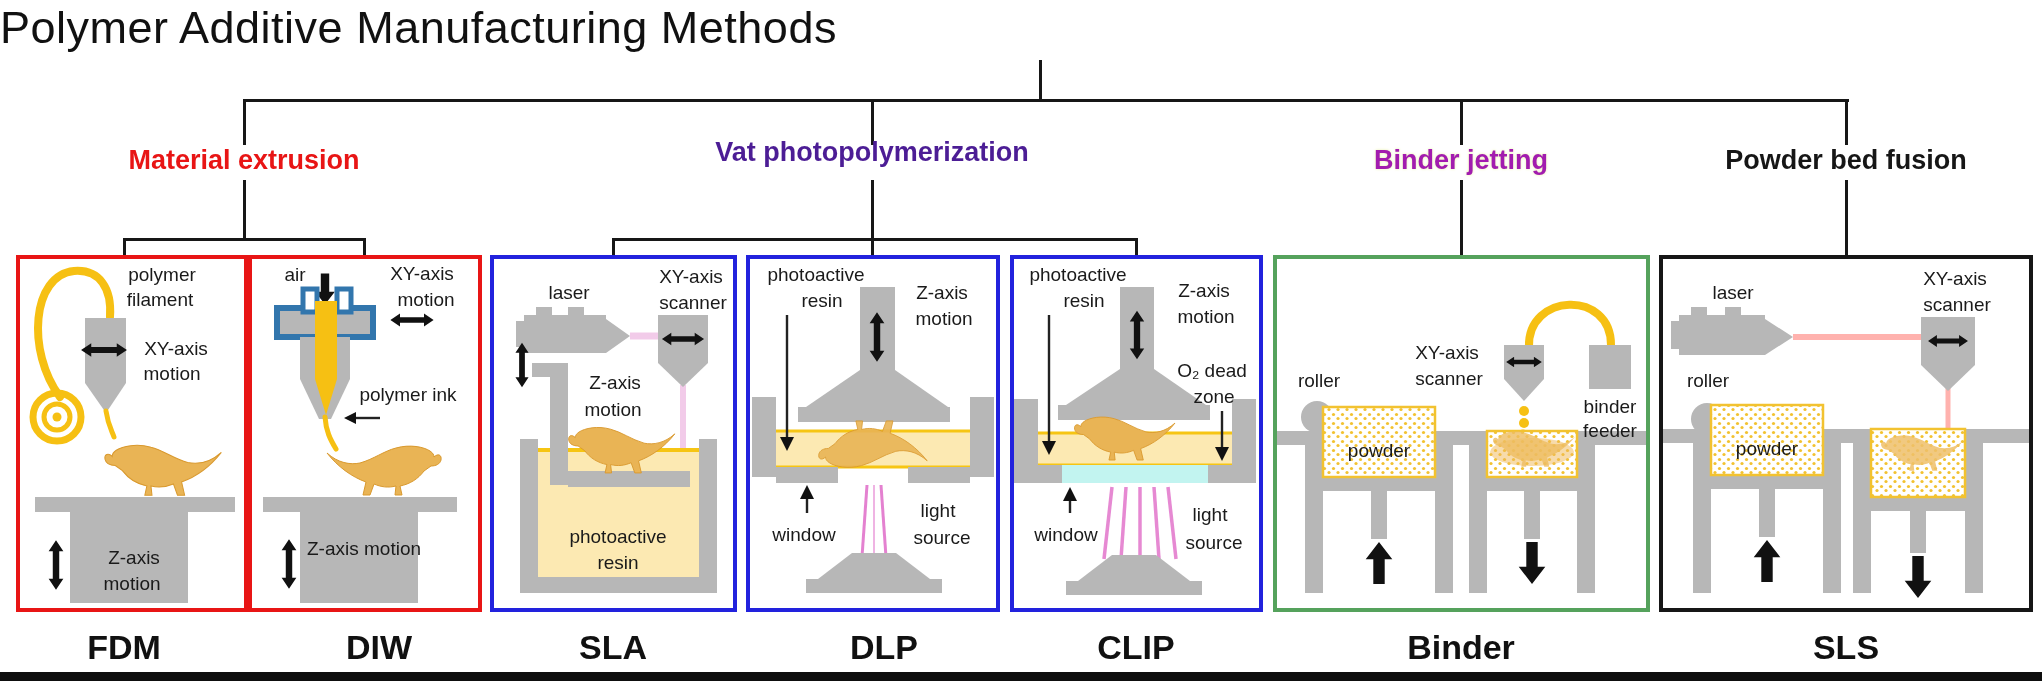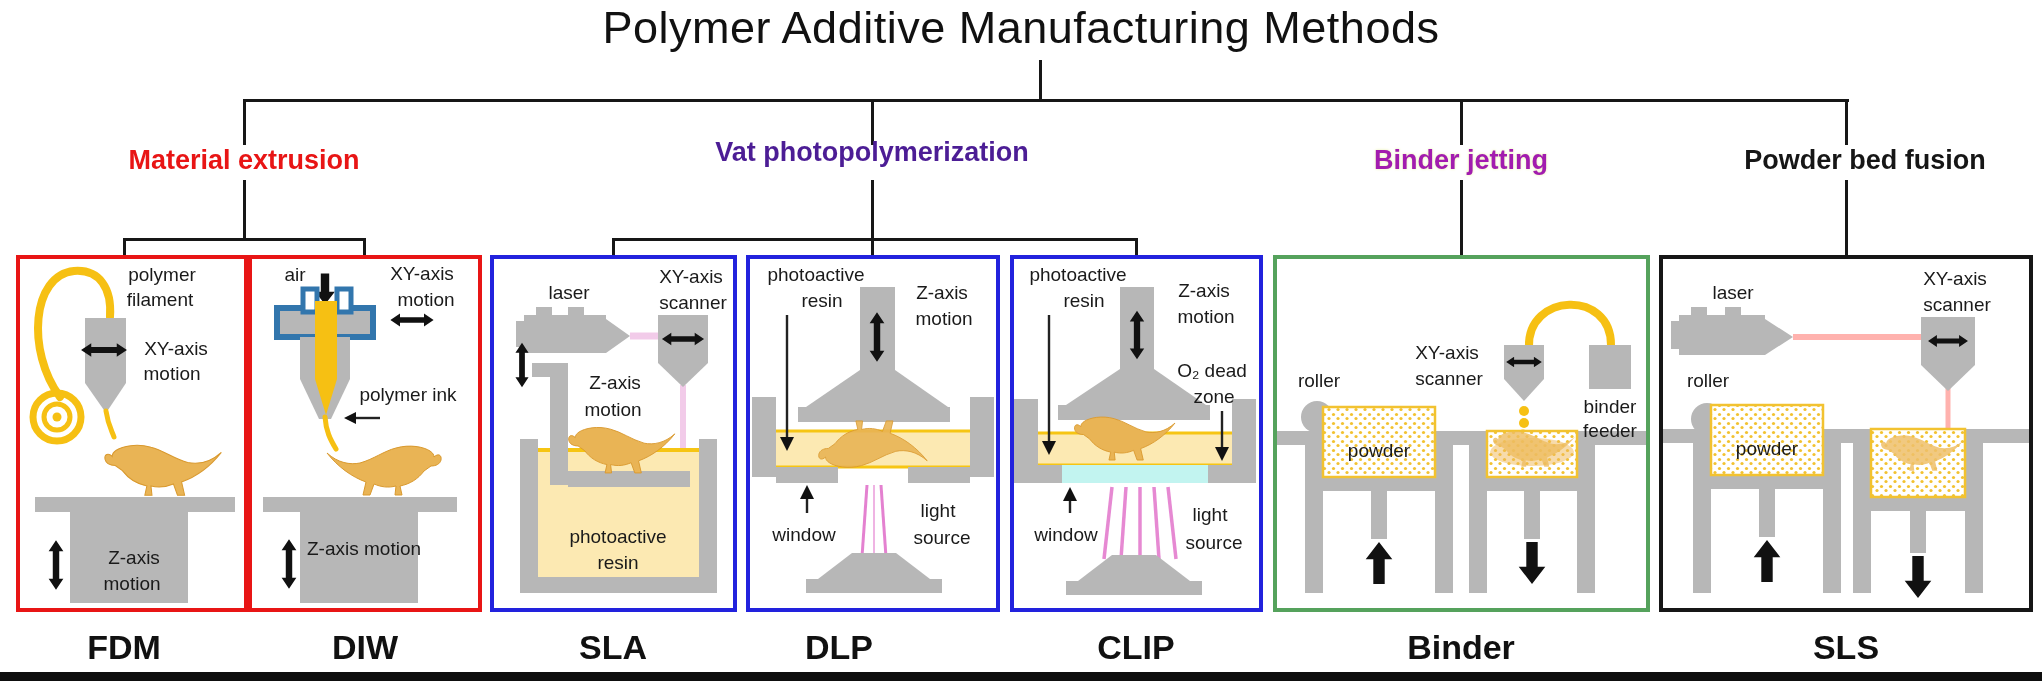--- a/index.html
+++ b/index.html
@@ -1,18 +1,18 @@
 <!DOCTYPE html>
 <html><head>
 <meta charset="utf-8">
 <style>
   html,body{margin:0;padding:0;background:#fff}
   .stage{position:relative;width:2042px;height:686px;background:#fff;overflow:hidden;
          font-family:"Liberation Sans",sans-serif}
-  .title{position:absolute;left:0;top:2px;width:100%;text-align:center;
+  .title{position:absolute;left:0;top:2px;width:100%;
          font-size:45px;color:#111;letter-spacing:.5px}
   .ln{position:absolute;background:#171717}
   .blabel{position:absolute;transform:translateX(-50%);font-size:27px;font-weight:bold;
           white-space:nowrap;line-height:32px}
   .blabel.glow{text-shadow:0 0 3px #e8f0a6}
   .panel{position:absolute;top:255px;height:357px;border:4px solid #000;
          box-sizing:border-box;background:#fff}
   .panel svg{width:100%;height:100%;display:block}
   .mlabel{position:absolute;top:628px;transform:translateX(-50%);
           font-size:34px;font-weight:bold;color:#111;white-space:nowrap}
@@ -46,21 +46,21 @@
   <div class="ln" style="left:1039px;top:60px;width:3px;height:39px"></div>
   <div class="ln" style="left:244px;top:99px;width:1605px;height:3px"></div>
   <div class="ln" style="left:243px;top:99px;width:3px;height:46px"></div>
   <div class="ln" style="left:871px;top:99px;width:3px;height:46px"></div>
   <div class="ln" style="left:1460px;top:99px;width:3px;height:46px"></div>
   <div class="ln" style="left:1845px;top:99px;width:3px;height:46px"></div>
 
   <div class="blabel" style="left: 244px; top: 144px; color: rgb(232, 21, 21);">Material extrusion</div>
   <div class="blabel" style="left: 872px; top: 136px; color: #4c1d95;">Vat photopolymerization</div>
   <div class="blabel glow" style="left: 1461px; top: 144px; color: #a21caf;">Binder jetting</div>
-  <div class="blabel" style="left: 1846px; top: 144px; color: rgb(22, 22, 22); margin-left: 19px;">Powder bed fusion</div>
+  <div class="blabel" style="left: 1846px; top: 144px; color: rgb(22, 22, 22);">Powder bed fusion</div>
 
   <div class="ln" style="left:243px;top:180px;width:3px;height:58px"></div>
   <div class="ln" style="left:123px;top:238px;width:243px;height:3px"></div>
   <div class="ln" style="left:123px;top:238px;width:3px;height:17px"></div>
   <div class="ln" style="left:363px;top:238px;width:3px;height:17px"></div>
   <div class="ln" style="left:871px;top:180px;width:3px;height:75px"></div>
   <div class="ln" style="left:612px;top:238px;width:526px;height:3px"></div>
   <div class="ln" style="left:612px;top:238px;width:3px;height:17px"></div>
   <div class="ln" style="left:1135px;top:238px;width:3px;height:17px"></div>
   <div class="ln" style="left:1460px;top:180px;width:3px;height:75px"></div>
@@ -331,21 +331,21 @@
         <text x="70" y="40">laser</text>
         <text x="292" y="26">XY-axis</text>
         <text x="294" y="52">scanner</text>
         <text x="45" y="128">roller</text>
         <text x="104" y="196">powder</text>
       </g>
     </svg>
   </div>
 
   <div class="mlabel" style="left:124px">FDM</div>
-  <div class="mlabel" style="left:365px">DIW</div>
+  <div class="mlabel" style="left:379px">DIW</div>
   <div class="mlabel" style="left:613px">SLA</div>
-  <div class="mlabel" style="left:839px">DLP</div>
+  <div class="mlabel" style="left:884px">DLP</div>
   <div class="mlabel" style="left:1136px">CLIP</div>
   <div class="mlabel" style="left:1461px">Binder</div>
   <div class="mlabel" style="left:1846px">SLS</div>
 
   <div class="bottombar"></div>
 </div>
 
 </body></html>

